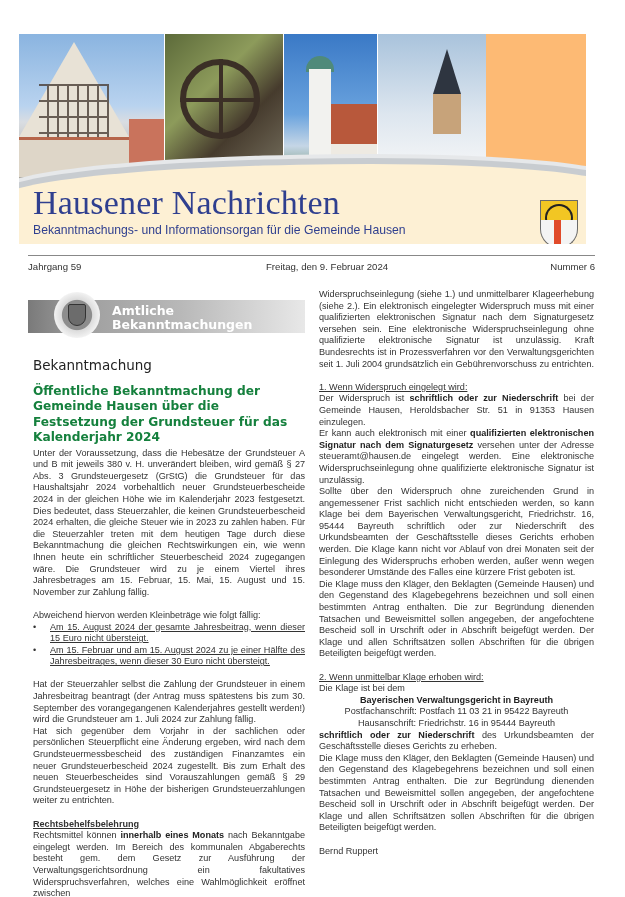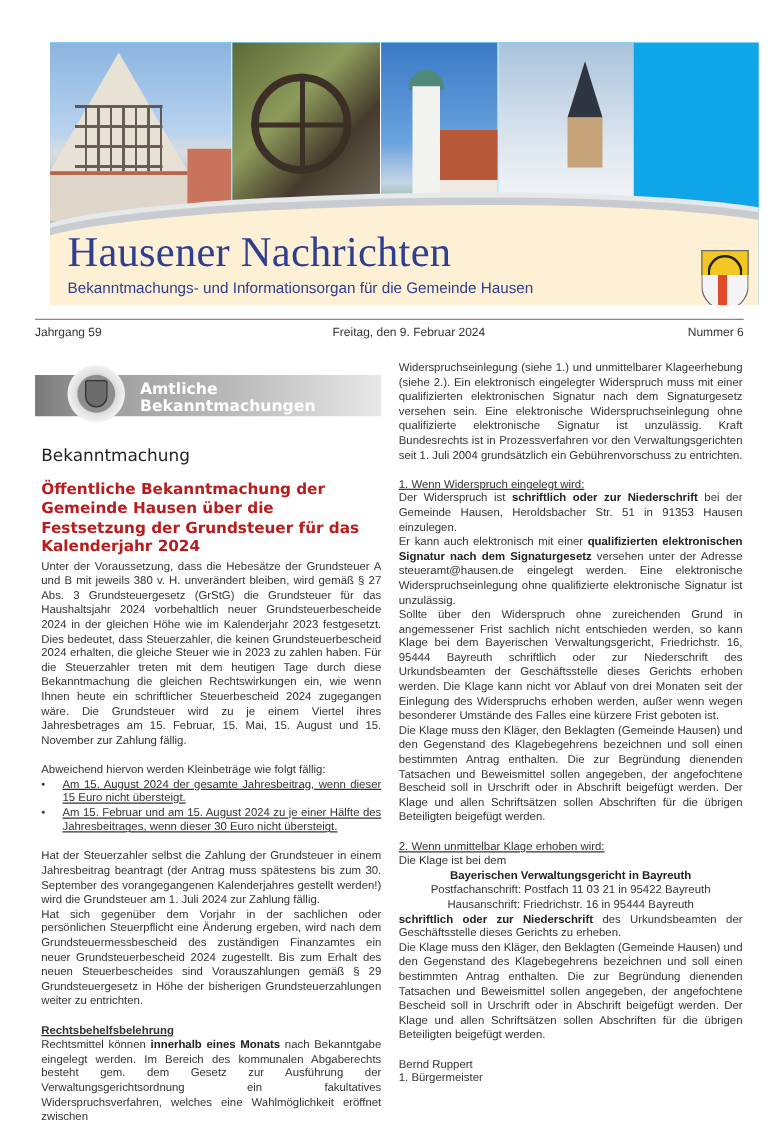--- a/index.html
+++ b/index.html
@@ -1,20 +1,20 @@
 <!DOCTYPE html>
 <html><head>
 <meta charset="utf-8">
 <style>
   * { box-sizing: border-box; margin: 0; padding: 0; }
   html, body { width: 625px; height: 897px; background: #fff; overflow: hidden; }
   body { position: relative; font-family: "Liberation Sans", sans-serif; color: #2a2a2a; }
 
   
-  .masthead { position: absolute; left: 40px; top: 34px; width: 567px; height: 210px; background: #0ea5e9; overflow: hidden; }
+  .masthead { position: absolute; left: 19px; top: 34px; width: 567px; height: 210px; background: #fdba74; overflow: hidden; }
   .photos { position: absolute; left: 0; top: 0; width: 567px; height: 160px; display: flex; }
   .photo { height: 160px; position: relative; overflow: hidden; border-right: 1px solid #fff; }
   .p1 { width: 146px; background: linear-gradient(#8ab4e0 0%, #b9d3ef 45%, #d9dde2 55%, #9a9488 100%); }
   .p2 { width: 119px; background: linear-gradient(135deg, #5c6a3a 0%, #8d9b5b 35%, #463b2d 60%, #7f7a68 100%); }
   .p3 { width: 94px; background: linear-gradient(#3a79c6 0%, #6aa3de 50%, #c5d6e6 70%, #3f6a2e 100%); }
   .p4 { width: 108px; border-right: none; background: linear-gradient(#a9c3dc 0%, #dde6ef 50%, #f2f4f6 80%, #cbd6e2 100%); }
   
   .gable { position: absolute; left: 0; top: 8px; width: 0; height: 0; border-left: 55px solid transparent; border-right: 55px solid transparent; border-bottom: 95px solid #e8e2d6; }
   .gable-base { position: absolute; left: 0; top: 103px; width: 110px; height: 40px; background: #ded6c8; border-top: 3px solid #b6654a; }
   .beams { position: absolute; left: 20px; top: 50px; width: 70px; height: 80px; background: repeating-linear-gradient(90deg, transparent 0 8px, #4a3e36 8px 10px), repeating-linear-gradient(0deg, transparent 0 14px, #4a3e36 14px 16px); opacity: .8; }
@@ -54,21 +54,21 @@
   .badge-bar { position: absolute; left: 0; top: 4px; width: 277px; height: 33px; background: linear-gradient(90deg, #7a7a7a 0%, #9d9d9d 18%, #b8b8b8 55%, #e8e8e8 100%); }
   .badge-circle { position: absolute; left: 26px; top: -4px; width: 46px; height: 46px; border-radius: 50%; background: radial-gradient(circle, #8d8d8d 45%, #dcdcdc 48%, #f2f2f2 70%, #bbb 100%); }
   .badge-shield { position: absolute; left: 14px; top: 12px; width: 18px; height: 22px; background: #6c6c6c; border: 1.5px solid #333; border-radius: 2px 2px 9px 9px; }
   .badge-text { position: absolute; left: 84px; top: 8px; font-family: "DejaVu Sans", sans-serif; font-weight: bold; color: #fff; font-size: 12.5px; line-height: 14px; }
 
   
   .col { position: absolute; font-size: 9.1px; line-height: 11.6px; color: #333; text-align: justify; }
   .col-left { left: 33px; top: 356px; width: 272px; }
   .col-right { left: 319px; top: 289px; width: 275px; }
   .h-bek { font-family: "DejaVu Sans", sans-serif; font-weight: normal; font-size: 13.5px; color: #222; margin: 4px 0 12px; text-align: left; }
-  .h-sub { font-family: "DejaVu Sans", sans-serif; font-weight: bold; font-size: 12.2px; line-height: 15.5px; color: #b91c1c; text-align: left; margin-bottom: 2px; }
+  .h-sub { font-family: "DejaVu Sans", sans-serif; font-weight: bold; font-size: 12.2px; line-height: 15.5px; color: #15803d; text-align: left; margin-bottom: 2px; }
   p { margin: 0; }
   .gap { height: 11.6px; }
   ul { list-style: none; }
   li { position: relative; padding-left: 17px; text-decoration: underline; }
   li::before { content: "•"; position: absolute; left: 0; top: 0; }
   .u-head { text-decoration: underline; }
   .u-bold { text-decoration: underline; font-weight: bold; }
   .center { text-align: center; }
   .ital { text-align: left; }
   b { color: #222; }
@@ -154,14 +154,13 @@
   <div class="gap"></div>
   <p class="u-head">2. Wenn unmittelbar Klage erhoben wird:</p>
   <p>Die Klage ist bei dem</p>
   <p class="center"><b>Bayerischen Verwaltungsgericht in Bayreuth</b></p>
   <p class="center">Postfachanschrift: Postfach 11 03 21 in 95422 Bayreuth</p>
   <p class="center">Hausanschrift: Friedrichstr. 16 in 95444 Bayreuth</p>
   <p><b>schriftlich oder zur Niederschrift</b><span> des Urkundsbeamten der Geschäftsstelle dieses Gerichts zu erheben.</span></p>
   <p>Die Klage muss den Kläger, den Beklagten (Gemeinde Hausen) und den Gegenstand des Klagebegehrens bezeichnen und soll einen bestimmten Antrag enthalten. Die zur Begründung dienenden Tatsachen und Beweismittel sollen angegeben, der angefochtene Bescheid soll in Urschrift oder in Abschrift beigefügt werden. Der Klage und allen Schriftsätzen sollen Abschriften für die übrigen Beteiligten beigefügt werden.</p>
   <div class="gap"></div>
   <p class="ital">Bernd Ruppert</p>
-  <p class="ital">1. Bürgermeister</p>
 </div>
 
 </body></html>

